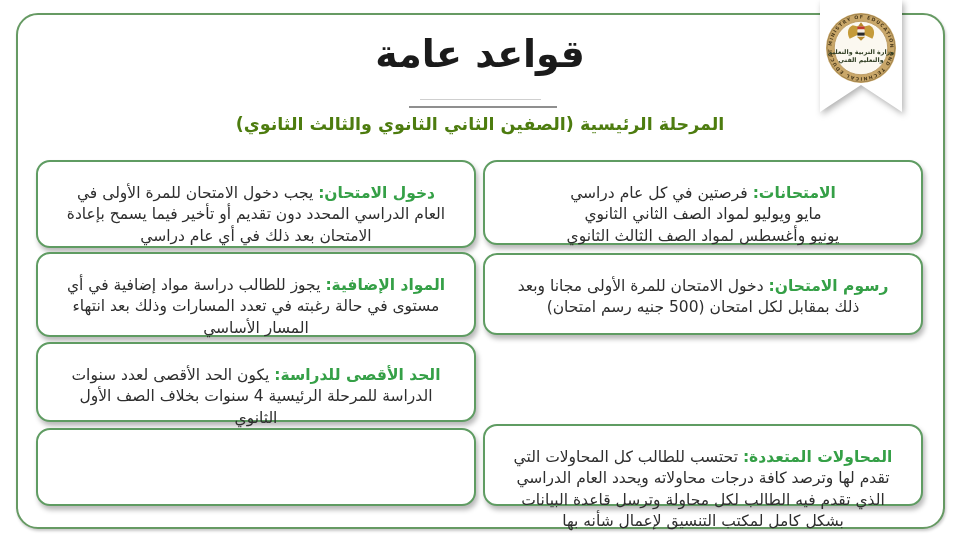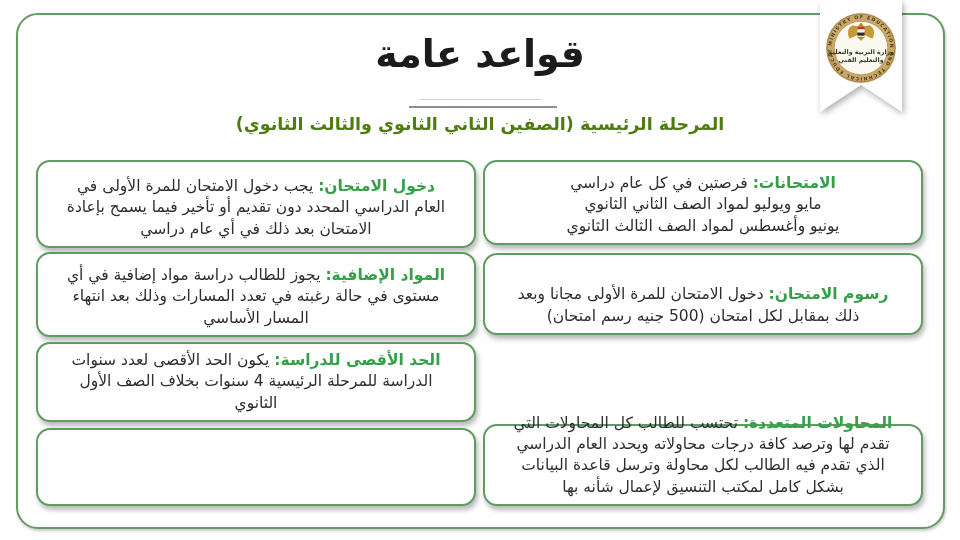--- a/index.html
+++ b/index.html
@@ -27,22 +27,22 @@
   }
   .page-subtitle{
     position:absolute;left:0;top:114px;width:100%;
     text-align:center;font-size:17.5px;font-weight:bold;color:#4d7c0f;
     direction:rtl;
   }
   .box{
     position:absolute;width:440px;
     border:2px solid #5f9c62;border-radius:14px;background:#ffffff;
     box-shadow:2px 4px 5px rgba(0,0,0,.28);
-    display:flex;align-items:flex-end;justify-content:center;
-    box-sizing:border-box;padding:6px 22px;
+    display:flex;align-items:flex-start;justify-content:center;
+    box-sizing:border-box;padding:21px 22px;
   }
   .box-text{
     margin:0;text-align:center;direction:rtl;unicode-bidi:embed;
     font-size:15.5px;line-height:1.38;color:#2e2e2e;
   }
   .box-heading{font-weight:bold;color:#35a047;}
   .box-body{white-space:pre-line;}
   
   .bL0{left:36px;top:160px;height:88px;}
   .bL1{left:36px;top:252px;height:85px;}

